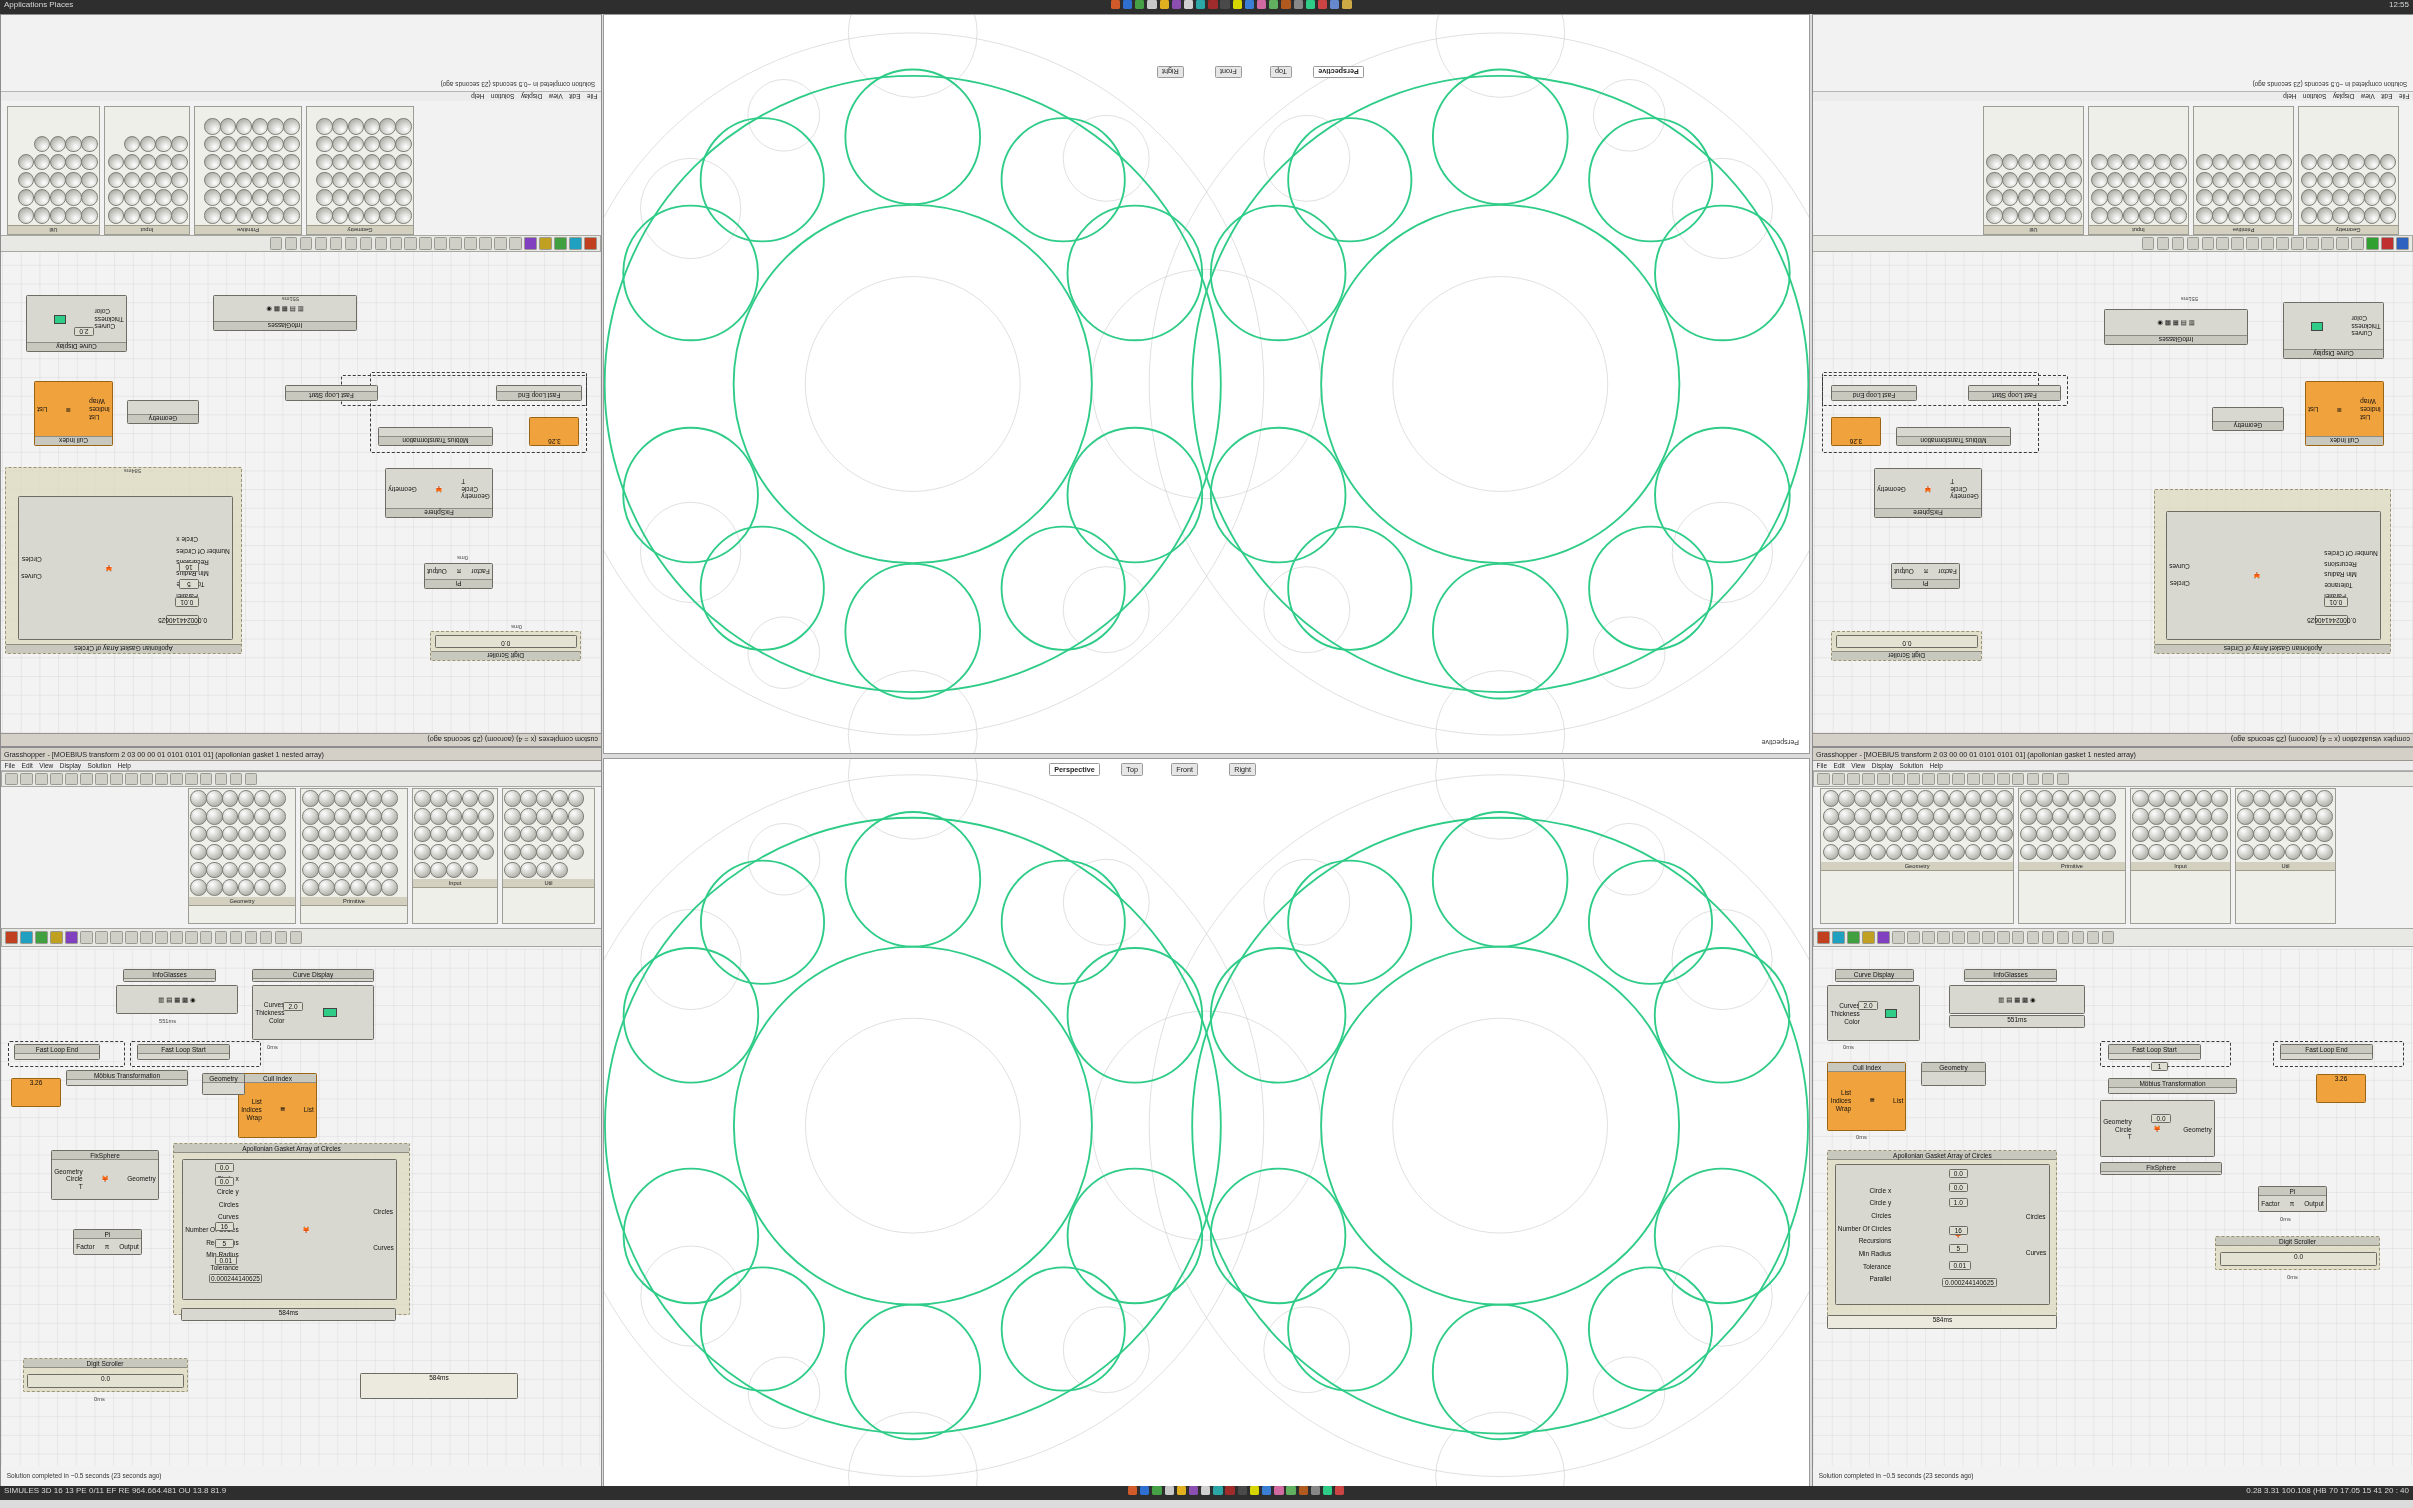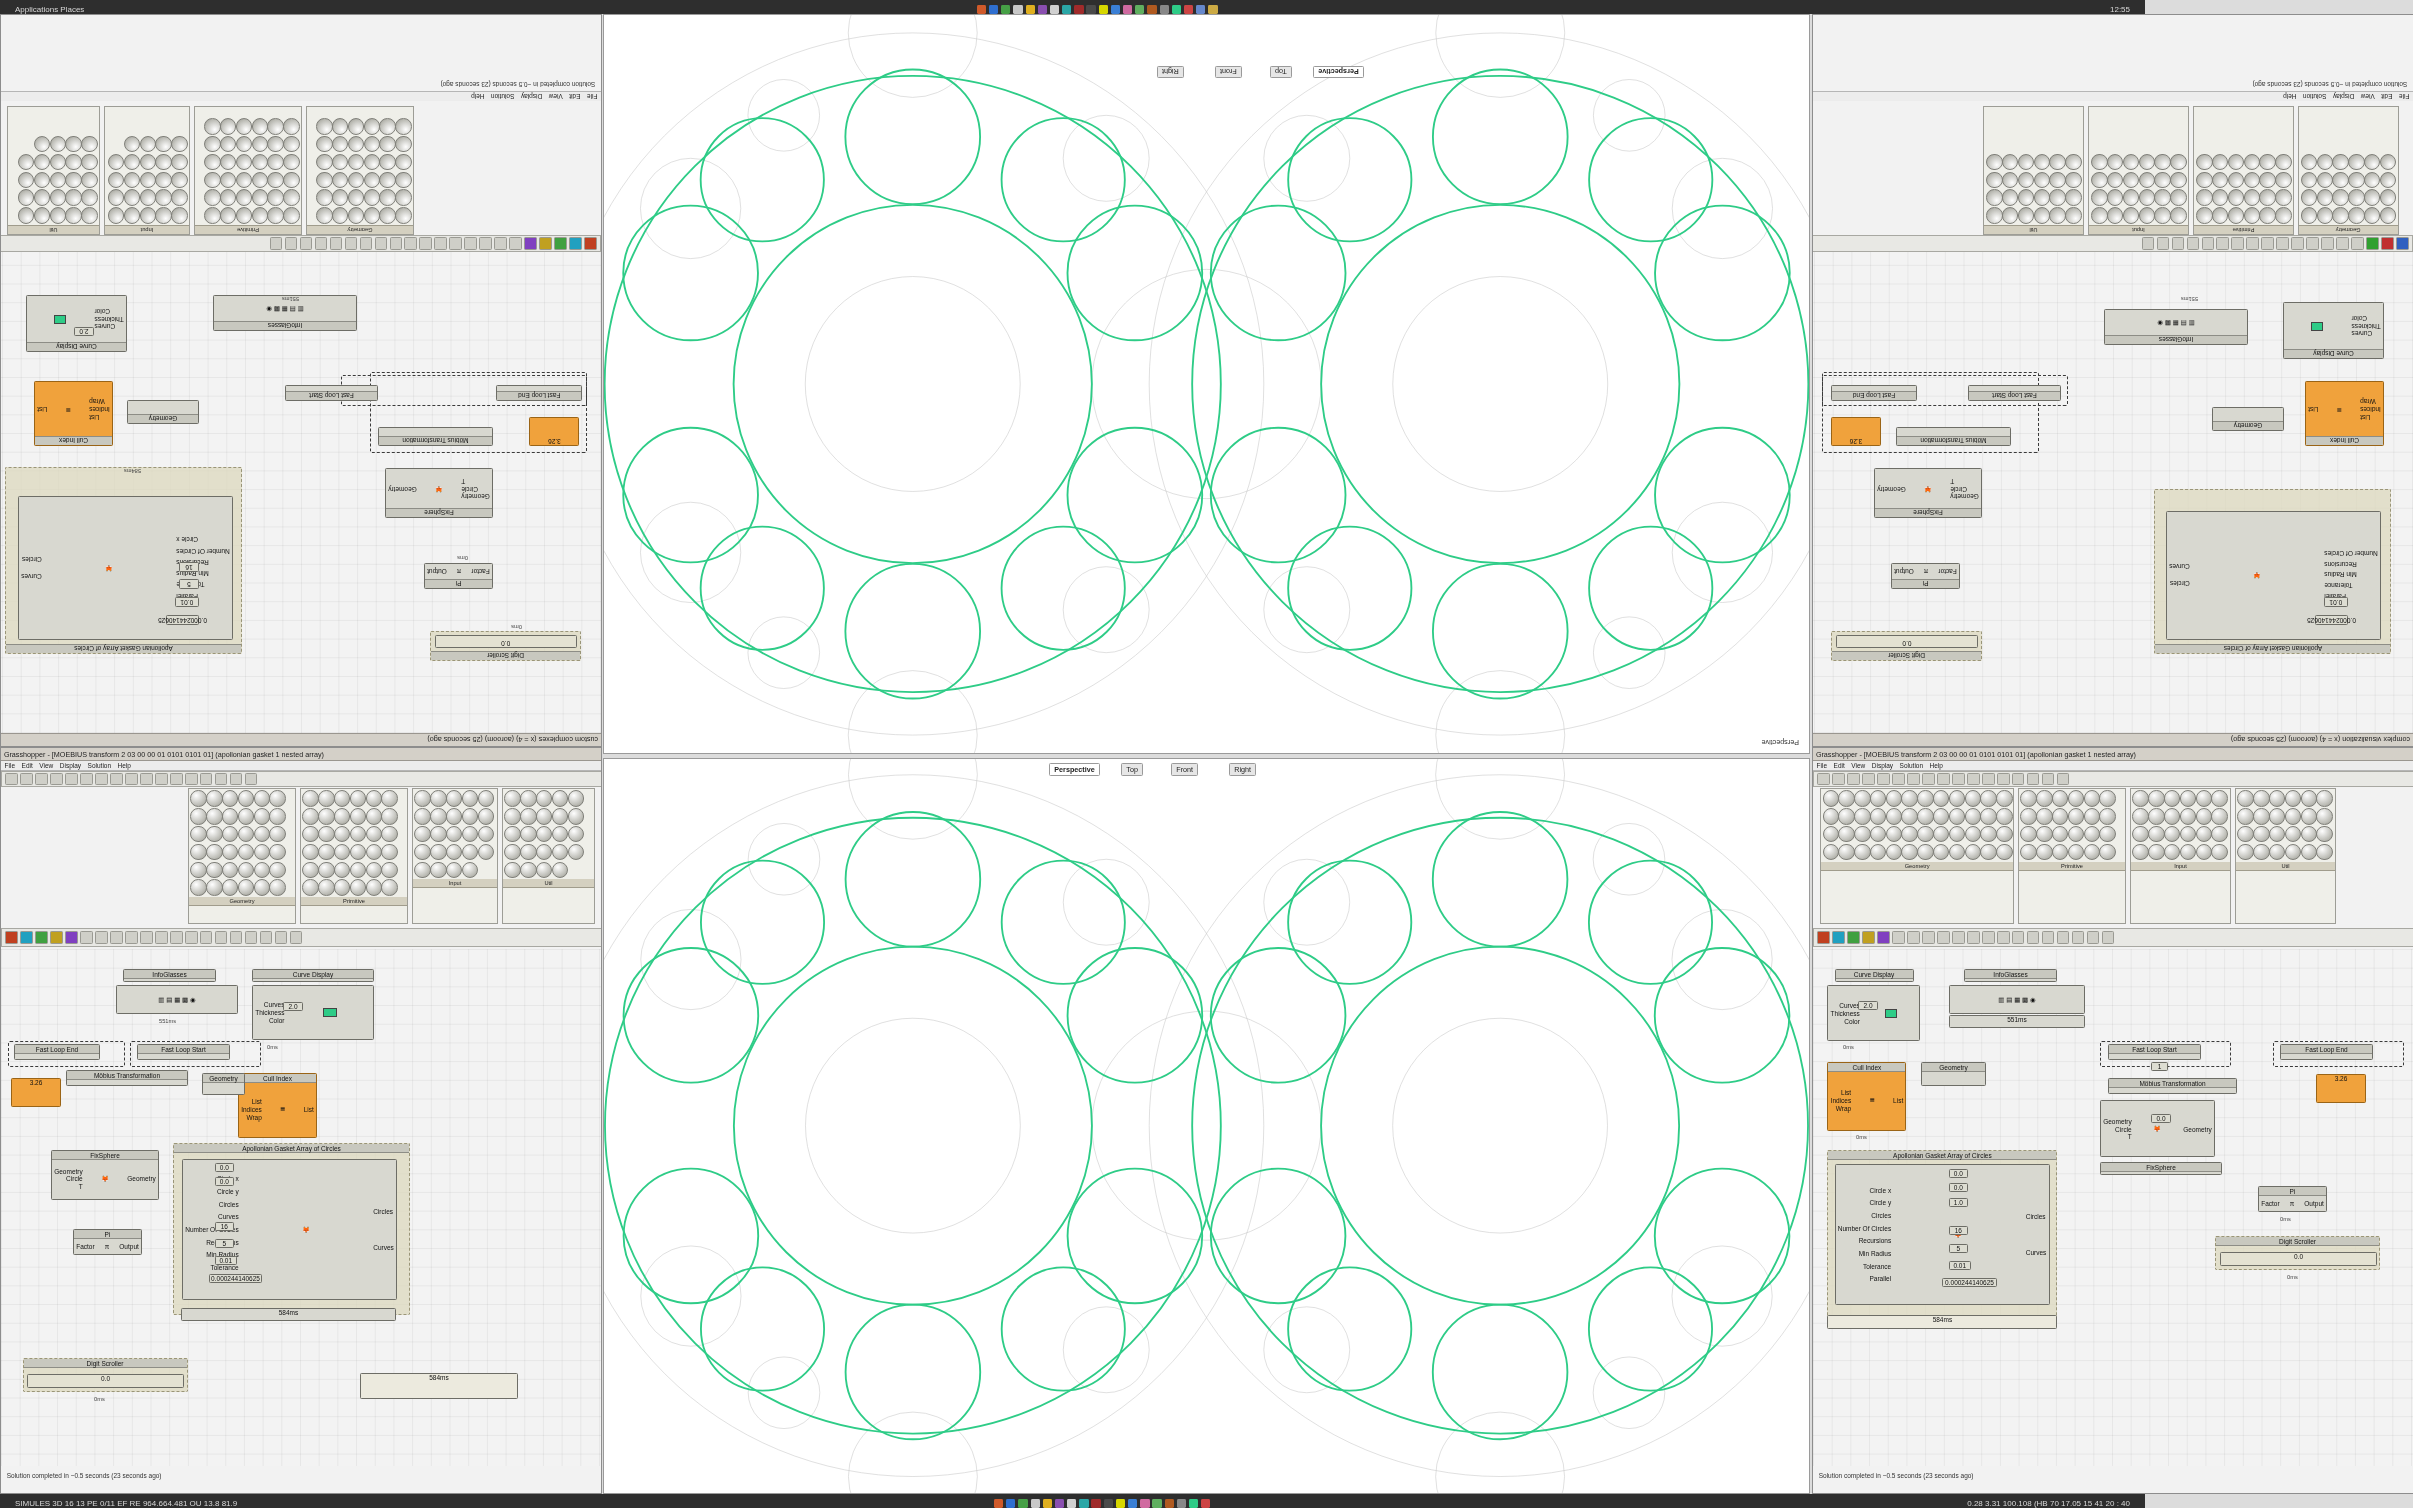--- a/index.html
+++ b/index.html
@@ -1,22 +1,22 @@
 <!DOCTYPE html>
 <html style="font-size:11.5px"><head>
 <meta charset="utf-8">
 <style>
   html,body{margin:0;padding:0;background:#2b2b2b;}
   body{width:2413px;height:1508px;overflow:hidden;font-family:"Liberation Sans",sans-serif;}
   .screen{position:relative;width:2413px;height:1508px;background:#dcdcdc;}
 
   
-  .sysbar{position:absolute;left:0;width:2145px;height:14.4px;background:#2e2e2e;color:#d8d8d8;font-size:8px;display:flex;align-items:flex-end;gap:5.7px;padding:0 15px;box-sizing:border-box;}
+  .sysbar{position:absolute;left:0;width:2413px;height:14.4px;background:#2e2e2e;color:#d8d8d8;font-size:8px;display:flex;align-items:flex-start;gap:5.7px;padding:0 4px;box-sizing:border-box;}
   .sysbar.top{top:0;}
-  .sysbar.bottom{bottom:0;}
+  .sysbar.bottom{bottom:8px;}
   .sysbar .spacer{flex:1;}
   .trayicons{display:flex;gap:2.9px;align-items:center;}
   .trayicons i{display:block;width:9.3px;height:9.3px;border-radius:1.4px;}
 
   .winbar{position:absolute;height:13px;background:#d4d0c8;border-bottom:0.7px solid #9a968f;font-size:7.2px;color:#222;display:flex;align-items:center;padding:0 2.9px;box-sizing:border-box;overflow:hidden;white-space:nowrap;}
 
   
   .quad{position:absolute;background:#f2f2f2;border:0.7px solid #8d8d8d;box-sizing:border-box;overflow:hidden;}
   .rot180{transform:rotate(180deg);}
 

